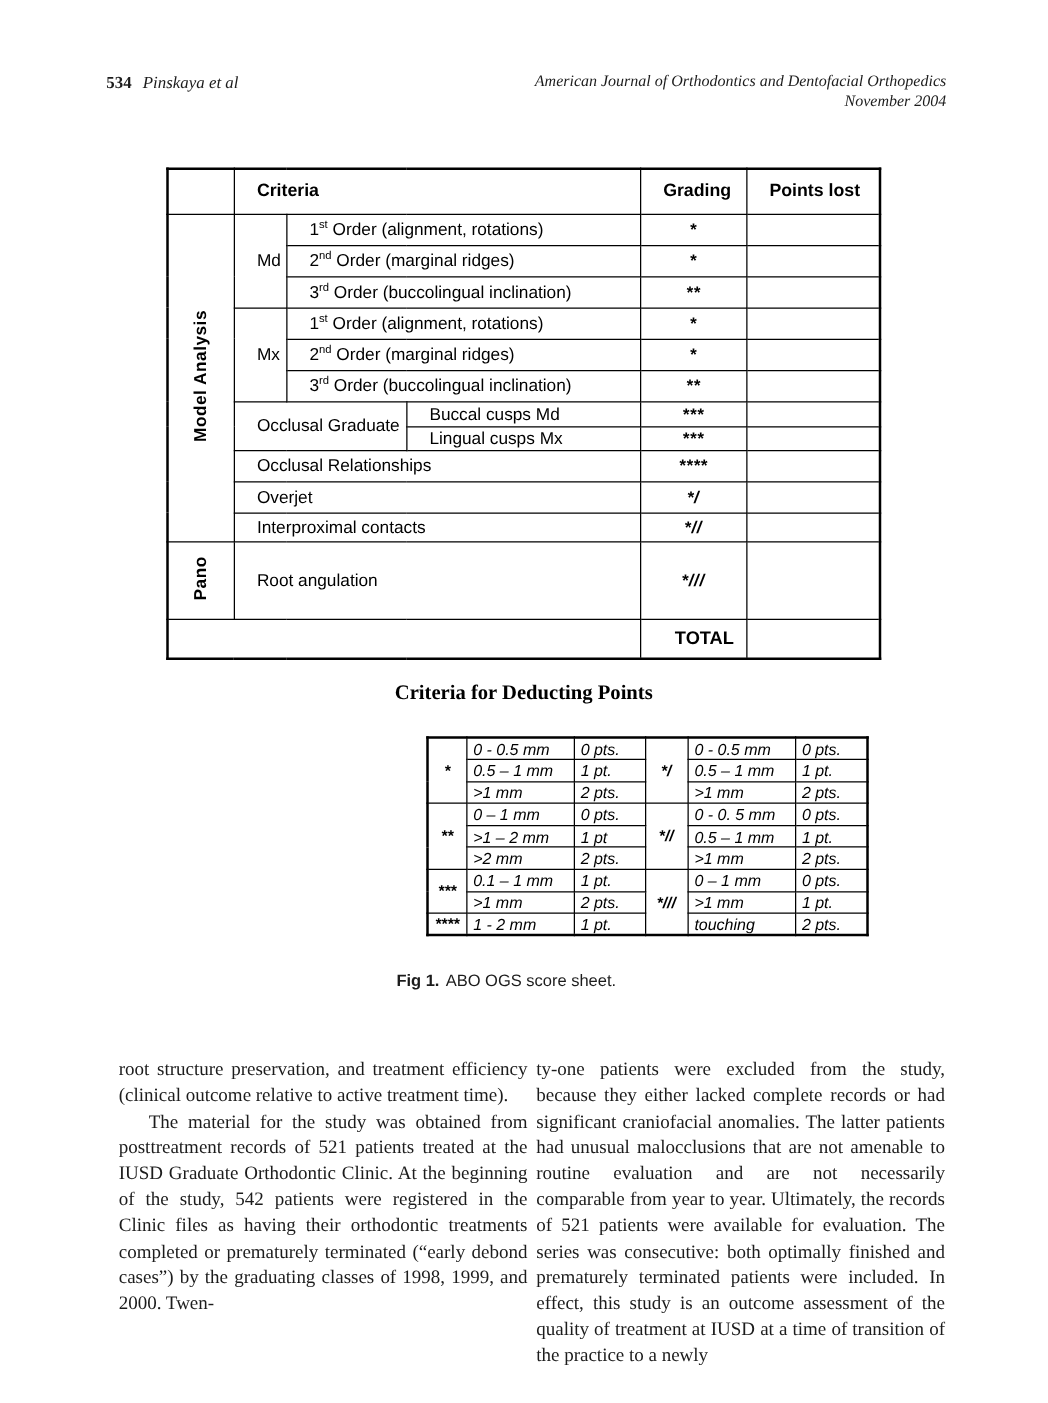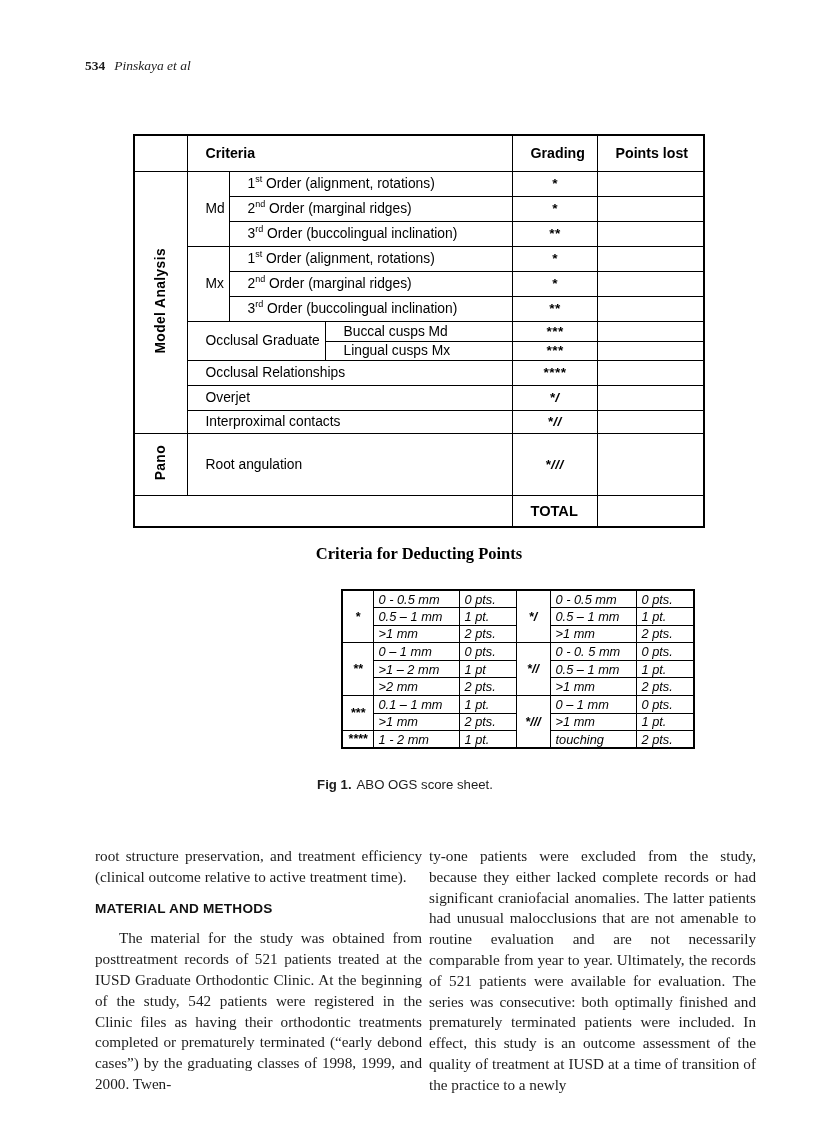--- a/index.html
+++ b/index.html
@@ -20,21 +20,21 @@
                font-size:13.8px;color:#000;}
   .score-table td{border:1.5px solid #000;vertical-align:middle;padding:0 0 0 18px;overflow:hidden;}
   .score-table td.hd{font-weight:bold;font-size:14.2px;}
   .score-table td.vert{padding:0;text-align:center;}
   .vtext{writing-mode:vertical-rl;transform:rotate(180deg);display:inline-block;
          font-weight:bold;font-size:13.8px;letter-spacing:0.4px;}
   .score-table td.grade{font-weight:bold;font-style:italic;text-align:center;padding:0;
                         font-size:13.5px;letter-spacing:0.5px;}
   .score-table td.pts{padding:0;}
   .score-table sup{font-size:9px;line-height:0;}
-  .score-table td.total{font-weight:bold;font-size:14.6px;}
+  .score-table td.total{font-weight:bold;font-size:14.6px;text-align:center;}
   tr.rh0{height:36px;} tr.ro{height:25px;} tr.rcA{height:20px;} tr.rcB{height:19px;}
   tr.rsA{height:25px;} tr.rsB{height:23px;} tr.rp{height:62px;} tr.rt{height:32px;}
 
   
   .ded-title{position:absolute;left:0;top:544px;width:838px;text-align:center;
              font-family:"Liberation Serif",serif;font-weight:bold;font-size:16.5px;color:#000;}
   .ded-table{position:absolute;left:341px;top:589px;width:352px;border-collapse:collapse;
              table-layout:fixed;border:2px solid #000;font-family:"Liberation Sans",sans-serif;
              font-style:italic;font-size:12.8px;color:#000;}
   .ded-table td{border:1px solid #000;vertical-align:middle;padding:0 0 0 5px;overflow:hidden;}
@@ -57,20 +57,24 @@
   .indent{text-indent:24px;}
 </style>
 </head>
 <body>
 
 <div class="page">
 
   <header class="running-head">
     <div class="rh-left">
       <span class="rh-num">534</span><span class="rh-authors">Pinskaya et al</span>
+    </div>
+    <div class="rh-right">
+      <div>American Journal of Orthodontics and Dentofacial Orthopedics</div>
+      <div>November 2004</div>
     </div>
   </header>
 
   <table class="score-table">
     <colgroup>
       <col style="width:53px">
         <col style="width:42px">
         <col style="width:96px">
       <col style="width:187px">
         <col style="width:85px">
@@ -231,21 +235,20 @@
     </tr>
     </tbody>
   </table>
 
   <div class="fig-caption">
     <span class="fig-label">Fig 1.</span><span>ABO OGS score sheet.</span>
   </div>
 
   <section class="bodycol col-left">
     <p>root structure preservation, and treatment efficiency (clinical outcome relative to active treatment time).</p>
-    <h2 class="mm-heading">MATERIAL AND METHODS</h2>
     <p class="indent">The material for the study was obtained from posttreatment records of 521 patients treated at the IUSD Graduate Orthodontic Clinic. At the beginning of the study, 542 patients were registered in the Clinic files as having their orthodontic treatments completed or prematurely terminated (“early debond cases”) by the graduating classes of 1998, 1999, and 2000. Twen-</p>
   </section>
 
   <section class="bodycol col-right">
     <p>ty-one patients were excluded from the study, because they either lacked complete records or had significant craniofacial anomalies. The latter patients had unusual malocclusions that are not amenable to routine evaluation and are not necessarily comparable from year to year. Ultimately, the records of 521 patients were available for evaluation. The series was consecutive: both optimally finished and prematurely terminated patients were included. In effect, this study is an outcome assessment of the quality of treatment at IUSD at a time of transition of the practice to a newly</p>
   </section>
 
 </div>
 
 </body></html>

